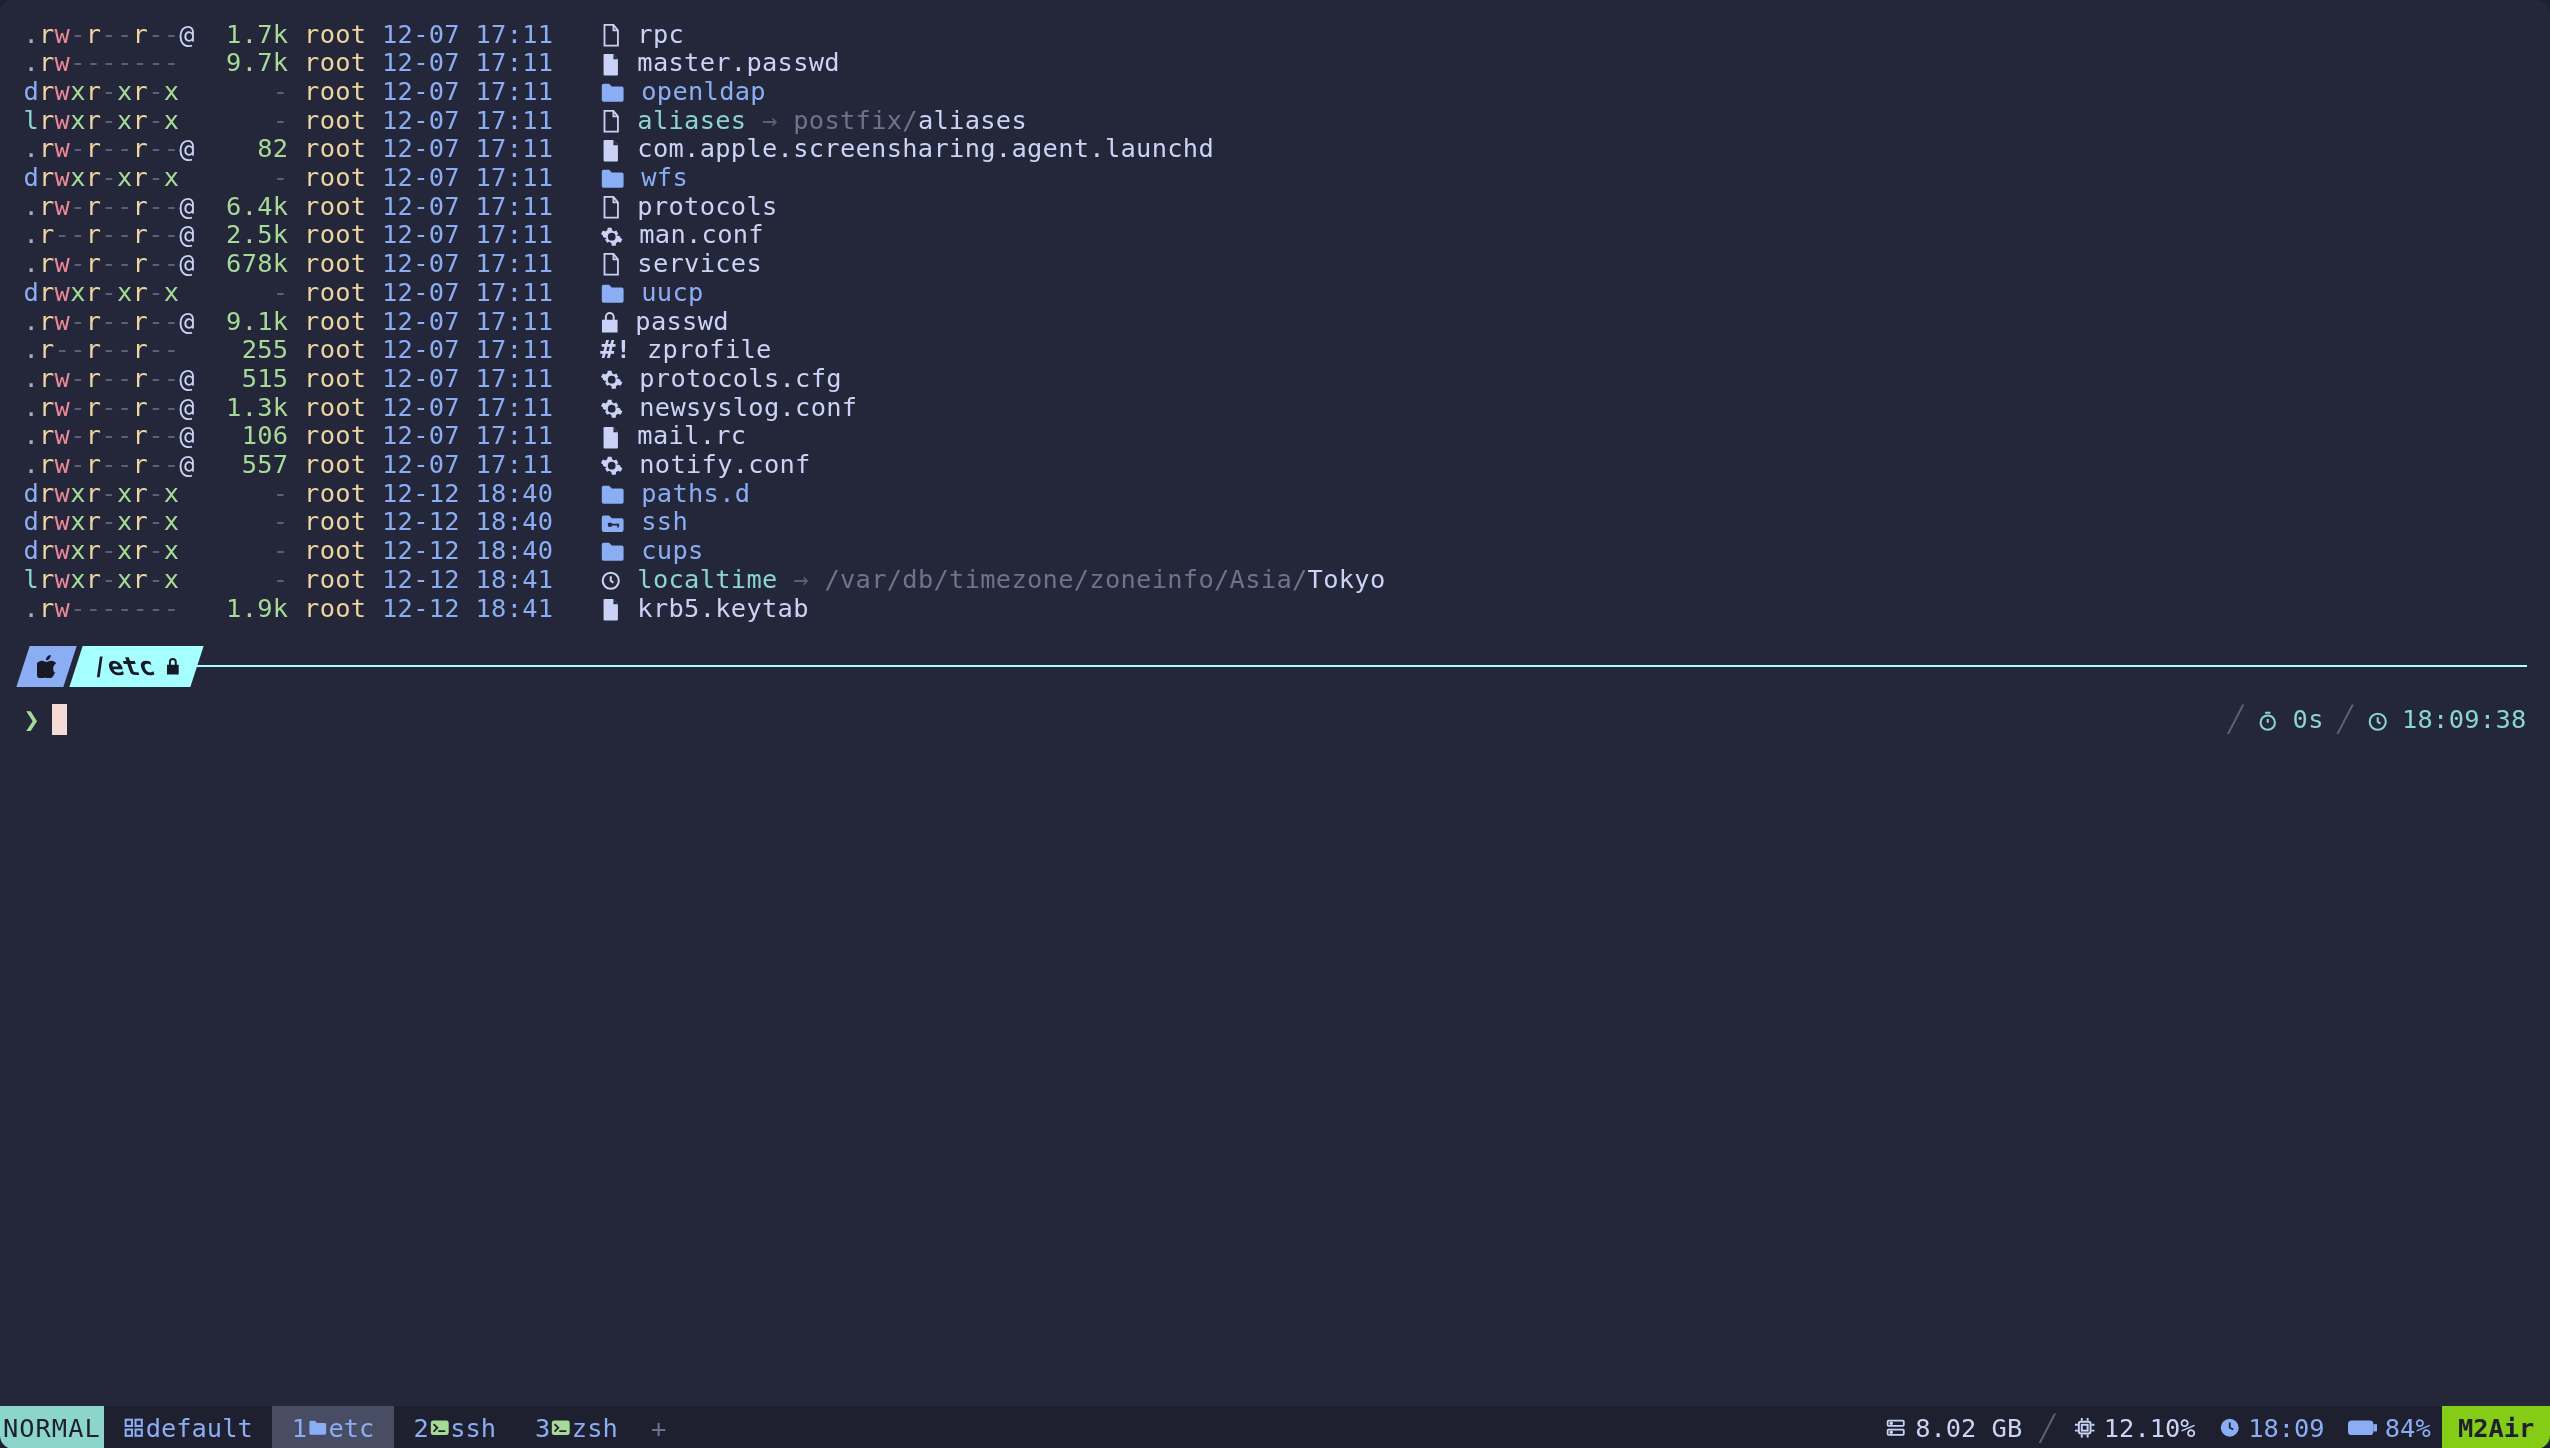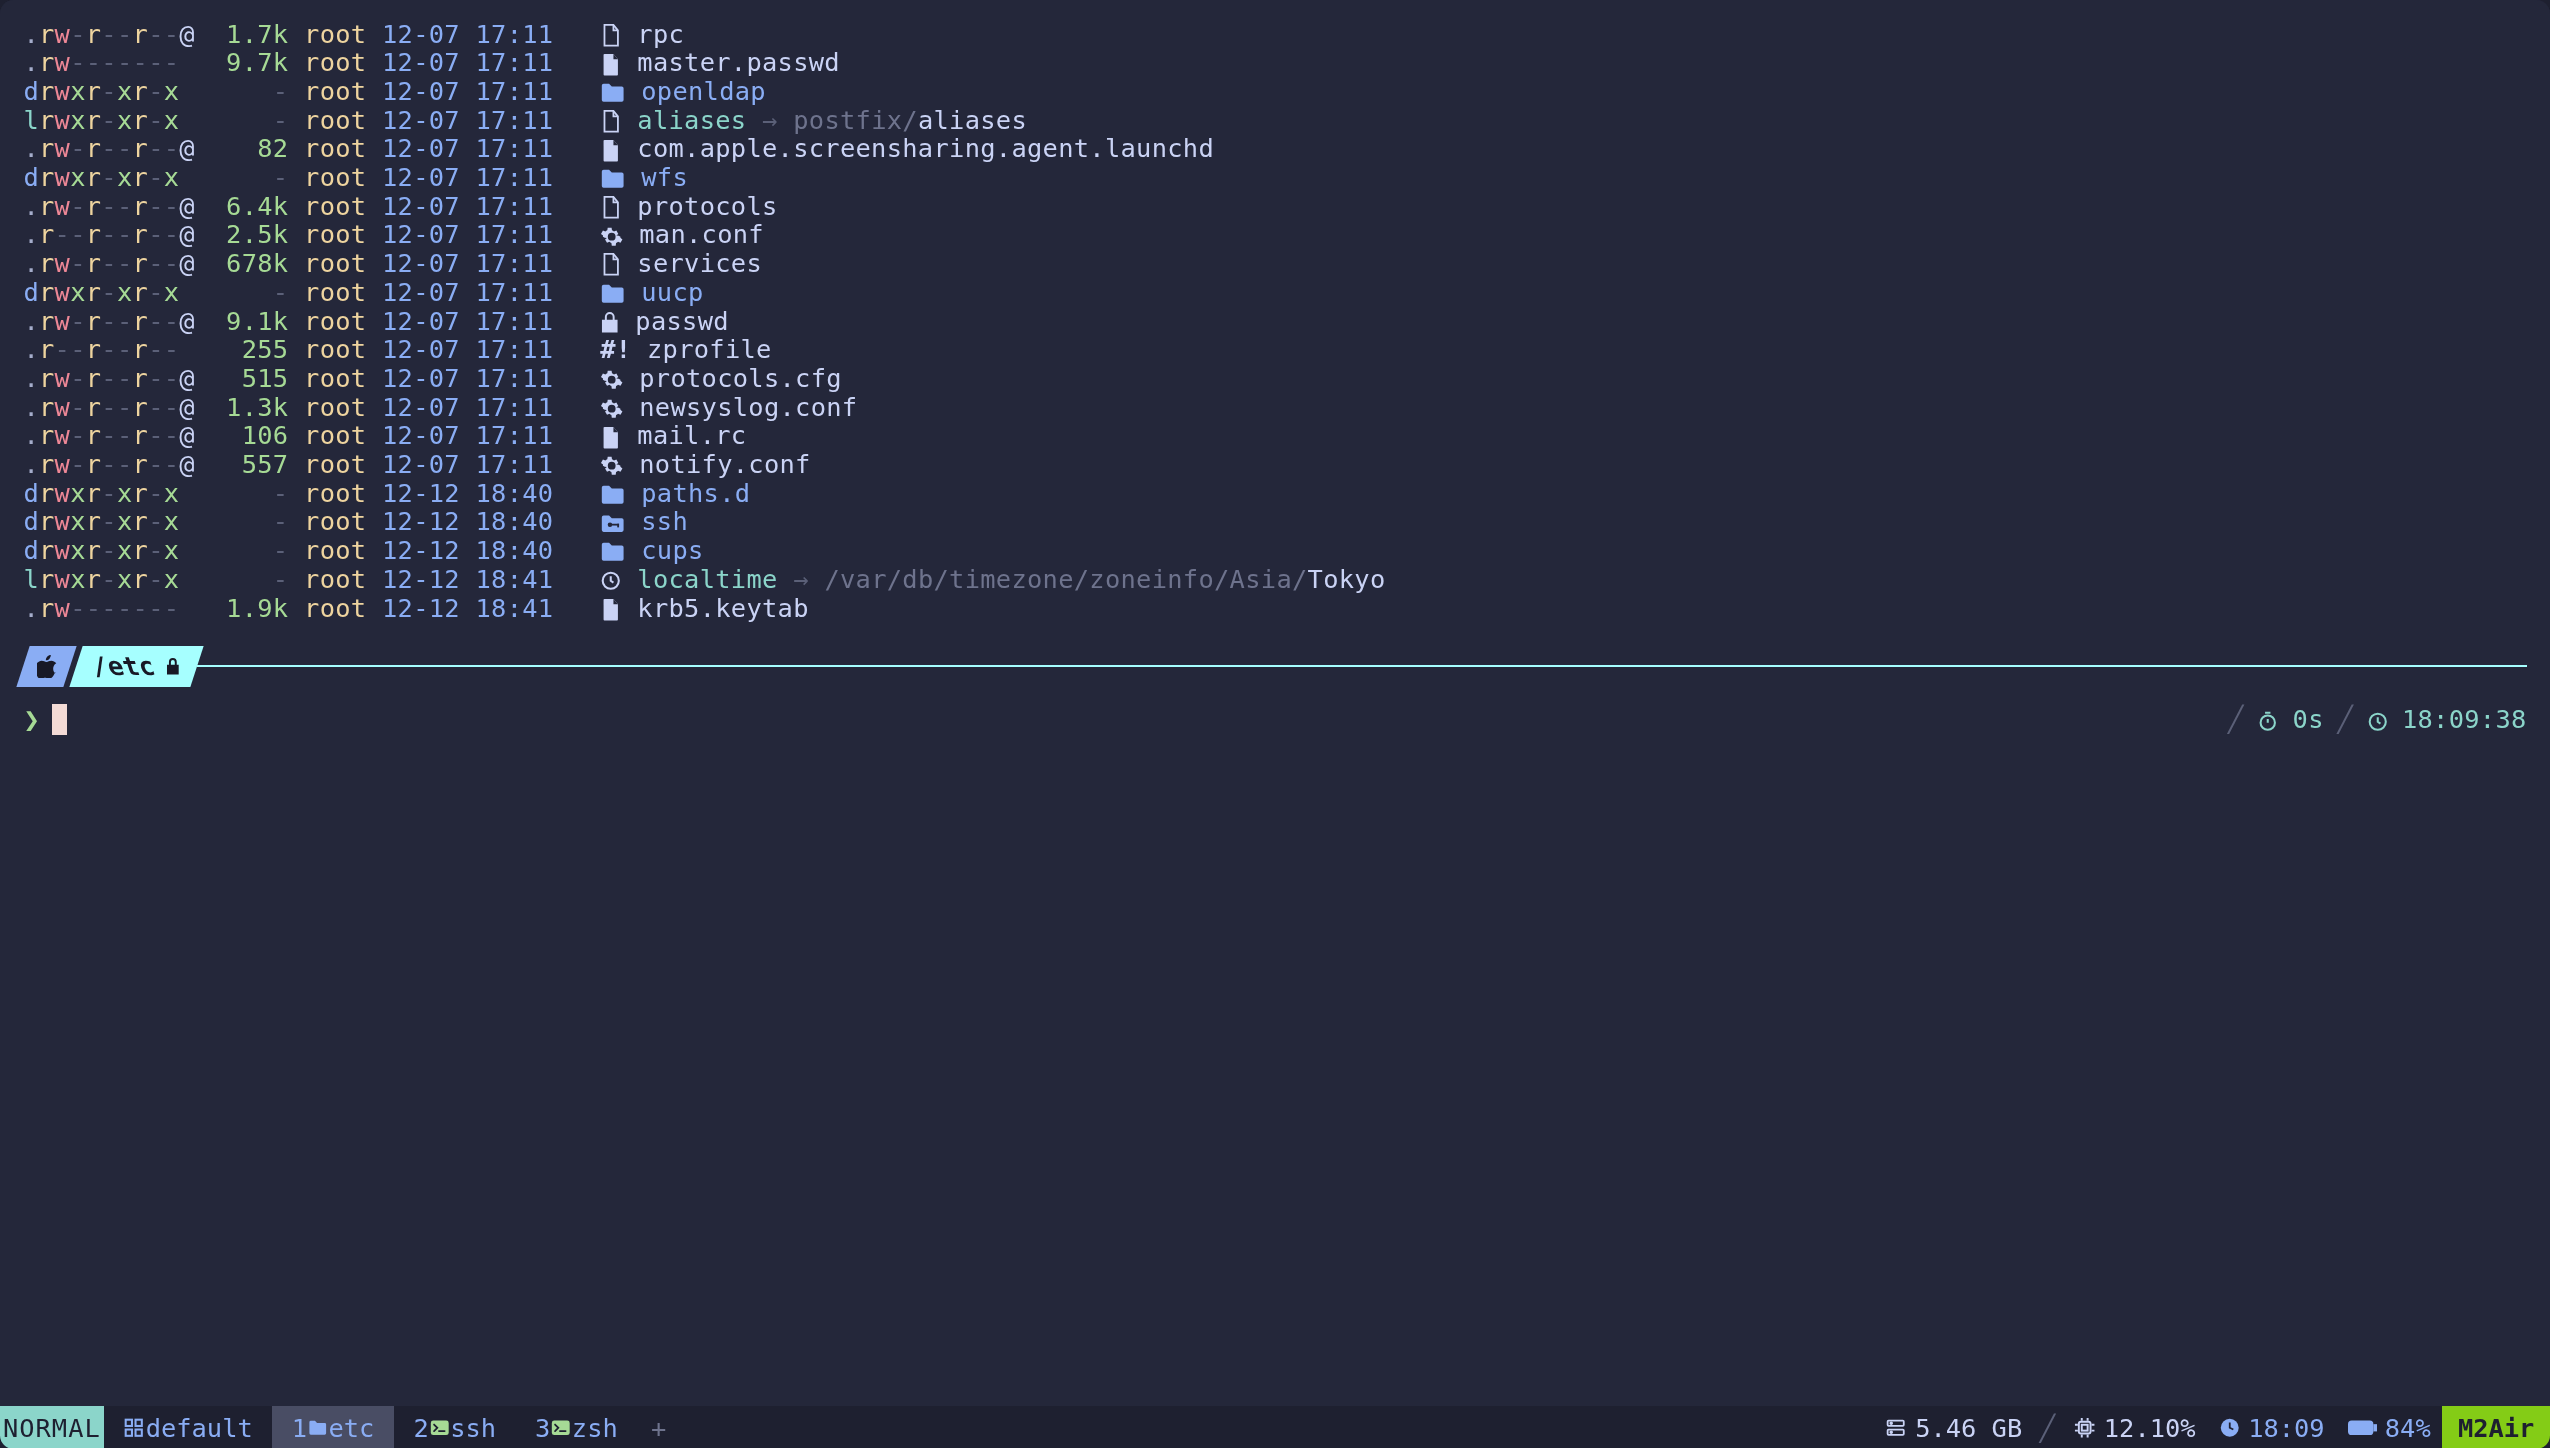--- a/index.html
+++ b/index.html
@@ -234,21 +234,21 @@
       </div>
     <div class="addtab">+</div>
     <div class="statusspacer"></div>
     <div class="stat">
       <svg width="23.4" height="21.5" viewBox="0 0 24 24" fill="none" stroke="#cad3f5" stroke-width="2">
           <rect x="3" y="4" width="18" height="6" rx="1"></rect>
           <rect x="3" y="14" width="18" height="6" rx="1"></rect>
           <circle cx="7" cy="7" r="1" fill="#cad3f5"></circle>
           <circle cx="7" cy="17" r="1" fill="#cad3f5"></circle>
         </svg>
-      <span>5.46 GB</span>
+      <span>8.02 GB</span>
     </div>
     <span class="statsep">╱</span>
     <div class="stat">
       <svg width="23.4" height="23.4" viewBox="0 0 24 24" fill="none" stroke="#cad3f5" stroke-width="2">
           <rect x="6" y="6" width="12" height="12" rx="2"></rect>
           <rect x="9" y="9" width="6" height="6"></rect>
           <path d="M9 2v3M15 2v3M9 19v3M15 19v3M2 9h3M2 15h3M19 9h3M19 15h3"></path>
         </svg>
       <span>12.10%</span>
     </div>

